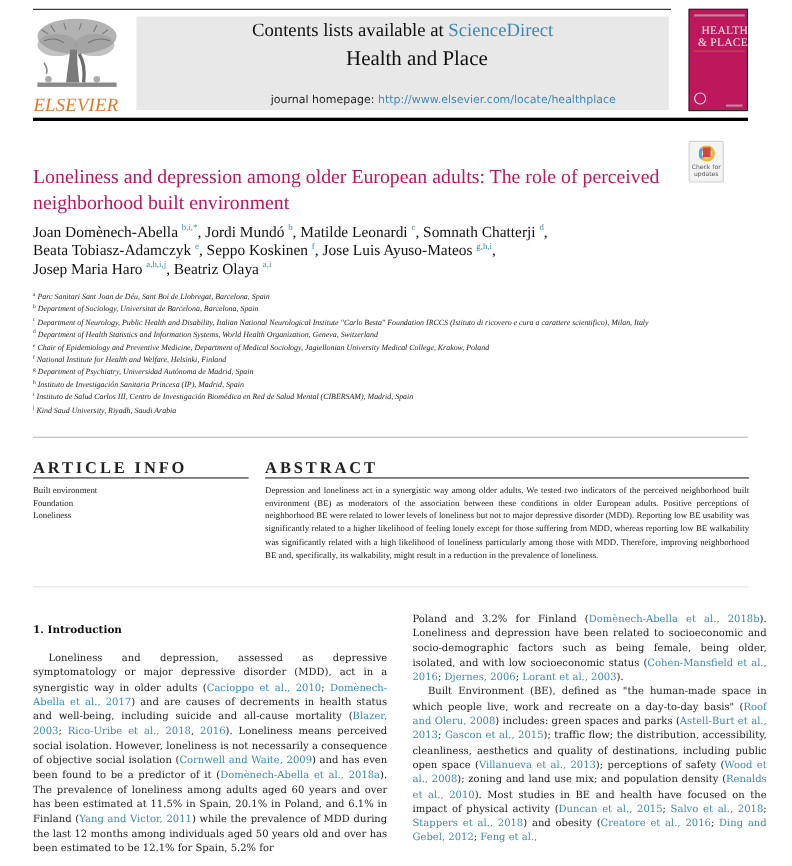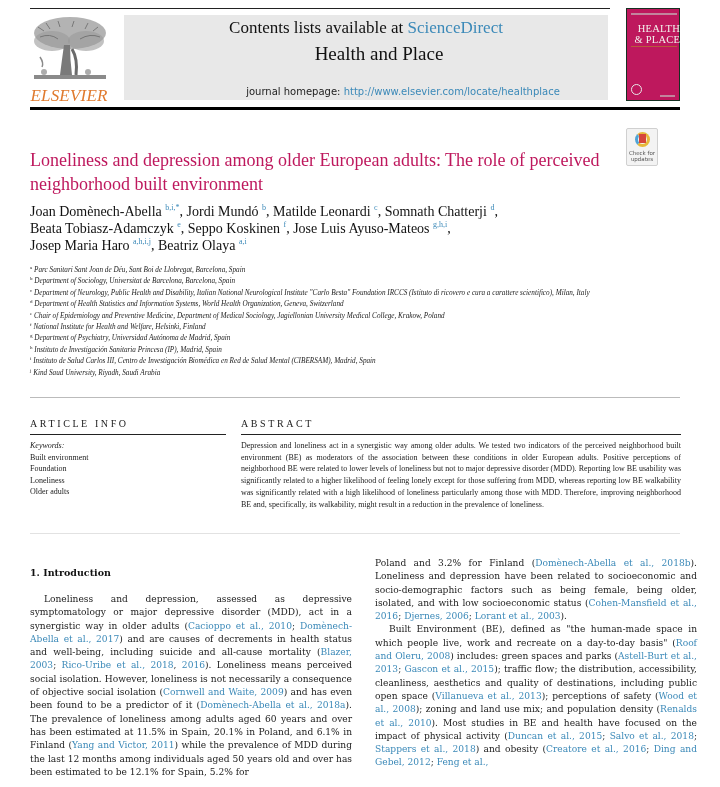--- a/index.html
+++ b/index.html
@@ -38,21 +38,21 @@
   
   .authors { left: 30px; top: 203px; width: 560px; font-family: "Liberation Serif", serif; font-size: 14px; line-height: 17px; color: #111; }
   .authors sup { font-size: 8px; color: #3b89b8; vertical-align: 6px; line-height: 0; }
 
   
   .affils { left: 30px; top: 265px; width: 640px; font-family: "Liberation Serif", serif; font-style: italic; font-size: 7.2px; line-height: 11.4px; color: #222; }
   .affils sup { font-size: 5px; vertical-align: 3px; line-height: 0; font-style: normal; }
   .affil-rule { left: 30px; top: 397px; width: 650px; height: 1px; background: #bbb; }
 
   
-  .sec-label { font-family: "Liberation Serif", serif; font-size: 10px; letter-spacing: 2.6px; color: #222; }
+  .sec-label { font-family: "Liberation Serif", serif; font-size: 15px; letter-spacing: 2.6px; color: #222; font-weight: bold; }
   .ai-label { left: 30px; top: 418px; }
   .ab-label { left: 241px; top: 418px; text-align: right; }
   .ai-rule { left: 30px; top: 434px; width: 196px; height: 1px; background: #222; }
   .ab-rule { left: 241px; top: 434px; width: 440px; height: 1px; background: #222; }
   .keywords { left: 30px; top: 440px; width: 196px; font-family: "Liberation Serif", serif; font-size: 8px; line-height: 11.6px; color: #222; }
   .keywords .kw-head { font-style: italic; }
   .abstract { left: 241px; top: 440px; width: 440px; font-family: "Liberation Serif", serif; font-size: 8px; line-height: 11.7px; color: #222; text-align: justify; }
   .abs-rule { left: 30px; top: 533px; width: 650px; height: 1px; background: #e2e2e2; }
 
   
@@ -137,25 +137,23 @@
     <div><sup>j</sup><span> Kind Saud University, Riyadh, Saudi Arabia</span></div>
   </div>
 <div class="abs affil-rule"></div>
 
 <div class="abs sec-label ai-label">ARTICLE INFO</div>
 <div class="abs sec-label ab-label">ABSTRACT</div>
 <div class="abs ai-rule"></div>
 <div class="abs ab-rule"></div>
 
 <div class="abs keywords">
-  <div class="kw-head">Keywords:</div>
   <div>Built environment</div>
   <div>Foundation</div>
   <div>Loneliness</div>
-  <div>Older adults</div>
 </div>
 
 <div class="abs abstract">Depression and loneliness act in a synergistic way among older adults. We tested two indicators of the perceived neighborhood built environment (BE) as moderators of the association between these conditions in older European adults. Positive perceptions of neighborhood BE were related to lower levels of loneliness but not to major depressive disorder (MDD). Reporting low BE usability was significantly related to a higher likelihood of feeling lonely except for those suffering from MDD, whereas reporting low BE walkability was significantly related with a high likelihood of loneliness particularly among those with MDD. Therefore, improving neighborhood BE and, specifically, its walkability, might result in a reduction in the prevalence of loneliness.</div>
 <div class="abs abs-rule"></div>
 
 <div class="abs intro-head">1.  Introduction</div>
 
 <div class="abs col col-left">
   <p id="left-p">Loneliness and depression, assessed as depressive symptomatology or major depressive disorder (MDD), act in a synergistic way in older adults (<span class="cite">Cacioppo et al., 2010</span>; <span class="cite">Domènech-Abella et al., 2017</span>) and are causes of decrements in health status and well-being, including suicide and all-cause mortality (<span class="cite">Blazer, 2003</span>; <span class="cite">Rico-Uribe et al., 2018</span>, <span class="cite">2016</span>). Loneliness means perceived social isolation. However, loneliness is not necessarily a consequence of objective social isolation (<span class="cite">Cornwell and Waite, 2009</span>) and has even been found to be a predictor of it (<span class="cite">Domènech-Abella et al., 2018a</span>). The prevalence of loneliness among adults aged 60 years and over has been estimated at 11.5% in Spain, 20.1% in Poland, and 6.1% in Finland (<span class="cite">Yang and Victor, 2011</span>) while the prevalence of MDD during the last 12 months among individuals aged 50 years old and over has been estimated to be 12.1% for Spain, 5.2% for</p>
 </div>

